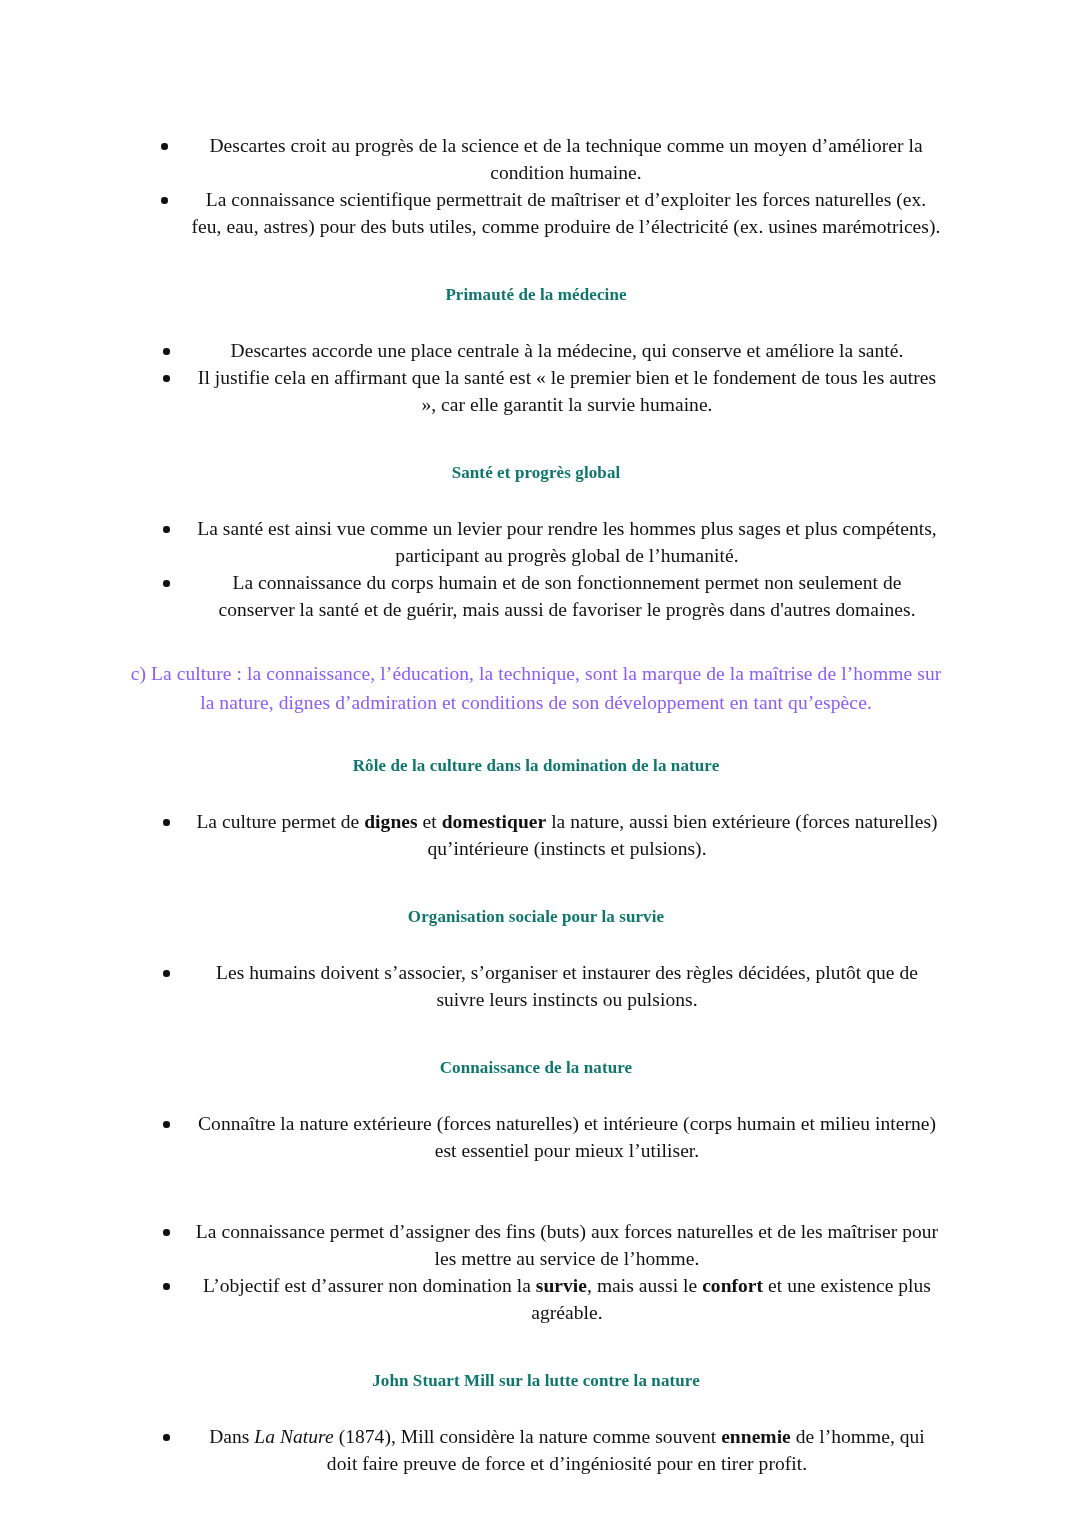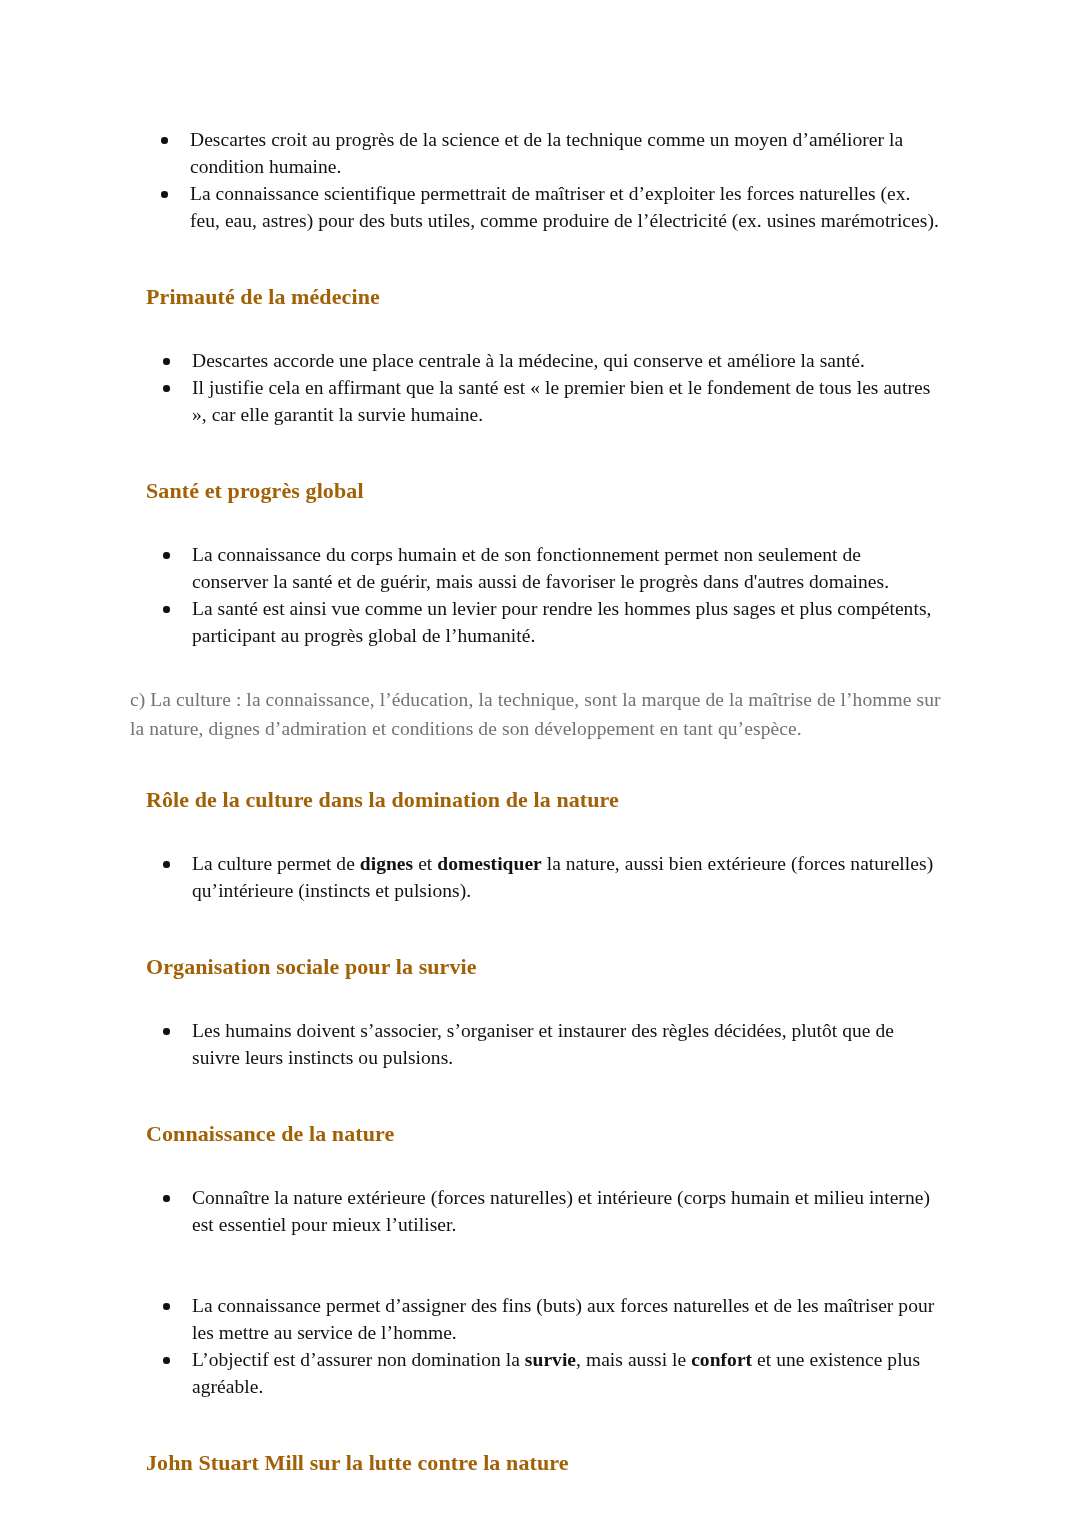--- a/index.html
+++ b/index.html
@@ -14,31 +14,32 @@
     height: 1525px;
     background: #ffffff;
     font-family: "Liberation Serif", "DejaVu Serif", serif;
     color: #111111;
     overflow: hidden;
     box-sizing: border-box;
   }
   .content {
     position: absolute;
     left: 130px;
-    top: 126px;
+    top: 132px;
     width: 812px;
+    text-align: center;
   }
 
   
   .heading {
     font-weight: bold;
-    font-size: 22px;
+    font-size: 17px;
     line-height: 27px;
-    color: #a16207;
-    margin: 16px;
+    color: #0f766e;
+    margin: 8px;
     letter-spacing: 0.1px;
   }
 
   
   .callout {
     font-size: 19.5px;
     line-height: 28.5px;
     margin: 0;
     letter-spacing: 0.1px;
   }
@@ -105,27 +106,27 @@
         <li><span class="dot"></span><span>Il justifie cela en affirmant que la santé est « le premier bien et le fondement de tous les autres », car elle garantit la survie humaine.</span></li>
       </ul>
 
     <div class="gap-lg"></div>
 
     <h2 class="heading">Santé et progrès global</h2>
 
     <div class="gap-sm"></div>
 
     <ul class="bullets">
+        <li><span class="dot"></span><span>La santé est ainsi vue comme un levier pour rendre les hommes plus sages et plus compétents, participant au progrès global de l’humanité.</span></li>
         <li><span class="dot"></span><span>La connaissance du corps humain et de son fonctionnement permet non seulement de conserver la santé et de guérir, mais aussi de favoriser le progrès dans d'autres domaines.</span></li>
-        <li><span class="dot"></span><span>La santé est ainsi vue comme un levier pour rendre les hommes plus sages et plus compétents, participant au progrès global de l’humanité.</span></li>
       </ul>
 
     <div class="gap-xl"></div>
 
-    <p class="callout" style="color: #737373;">c) La culture : la connaissance, l’éducation, la technique, sont la marque de la maîtrise de l’homme sur la nature, dignes d’admiration et conditions de son développement en tant qu’espèce.</p>
+    <p class="callout" style="color: #8b5cf6;">c) La culture : la connaissance, l’éducation, la technique, sont la marque de la maîtrise de l’homme sur la nature, dignes d’admiration et conditions de son développement en tant qu’espèce.</p>
 
     <div class="gap-md"></div>
 
     <h2 class="heading">Rôle de la culture dans la domination de la nature</h2>
 
     <div class="gap-sm"></div>
 
     <ul class="bullets">
         <li><span class="dot"></span><span>La culture permet de </span><b>dignes</b><span> et </span><b>domestiquer</b><span> la nature, aussi bien extérieure (forces naturelles) qu’intérieure (instincts et pulsions).</span></li>
       </ul>
@@ -159,15 +160,18 @@
         <li><span class="dot"></span><span>La connaissance permet d’assigner des fins (buts) aux forces naturelles et de les maîtriser pour les mettre au service de l’homme.</span></li>
         <li><span class="dot"></span><span>L’objectif est d’assurer non domination la </span><b>survie</b><span>, mais aussi le </span><b>confort</b><span> et une existence plus agréable.</span></li>
       </ul>
 
     <div class="gap-lg"></div>
 
     <h2 class="heading">John Stuart Mill sur la lutte contre la nature</h2>
 
     <div class="gap-sm"></div>
 
+    <ul class="bullets">
+        <li><span class="dot"></span><span>Dans </span><i>La Nature</i><span> (1874), Mill considère la nature comme souvent </span><b>ennemie</b><span> de l’homme, qui doit faire preuve de force et d’ingéniosité pour en tirer profit.</span></li>
+      </ul>
 
   </div>
 </div>
 
 </body></html>

